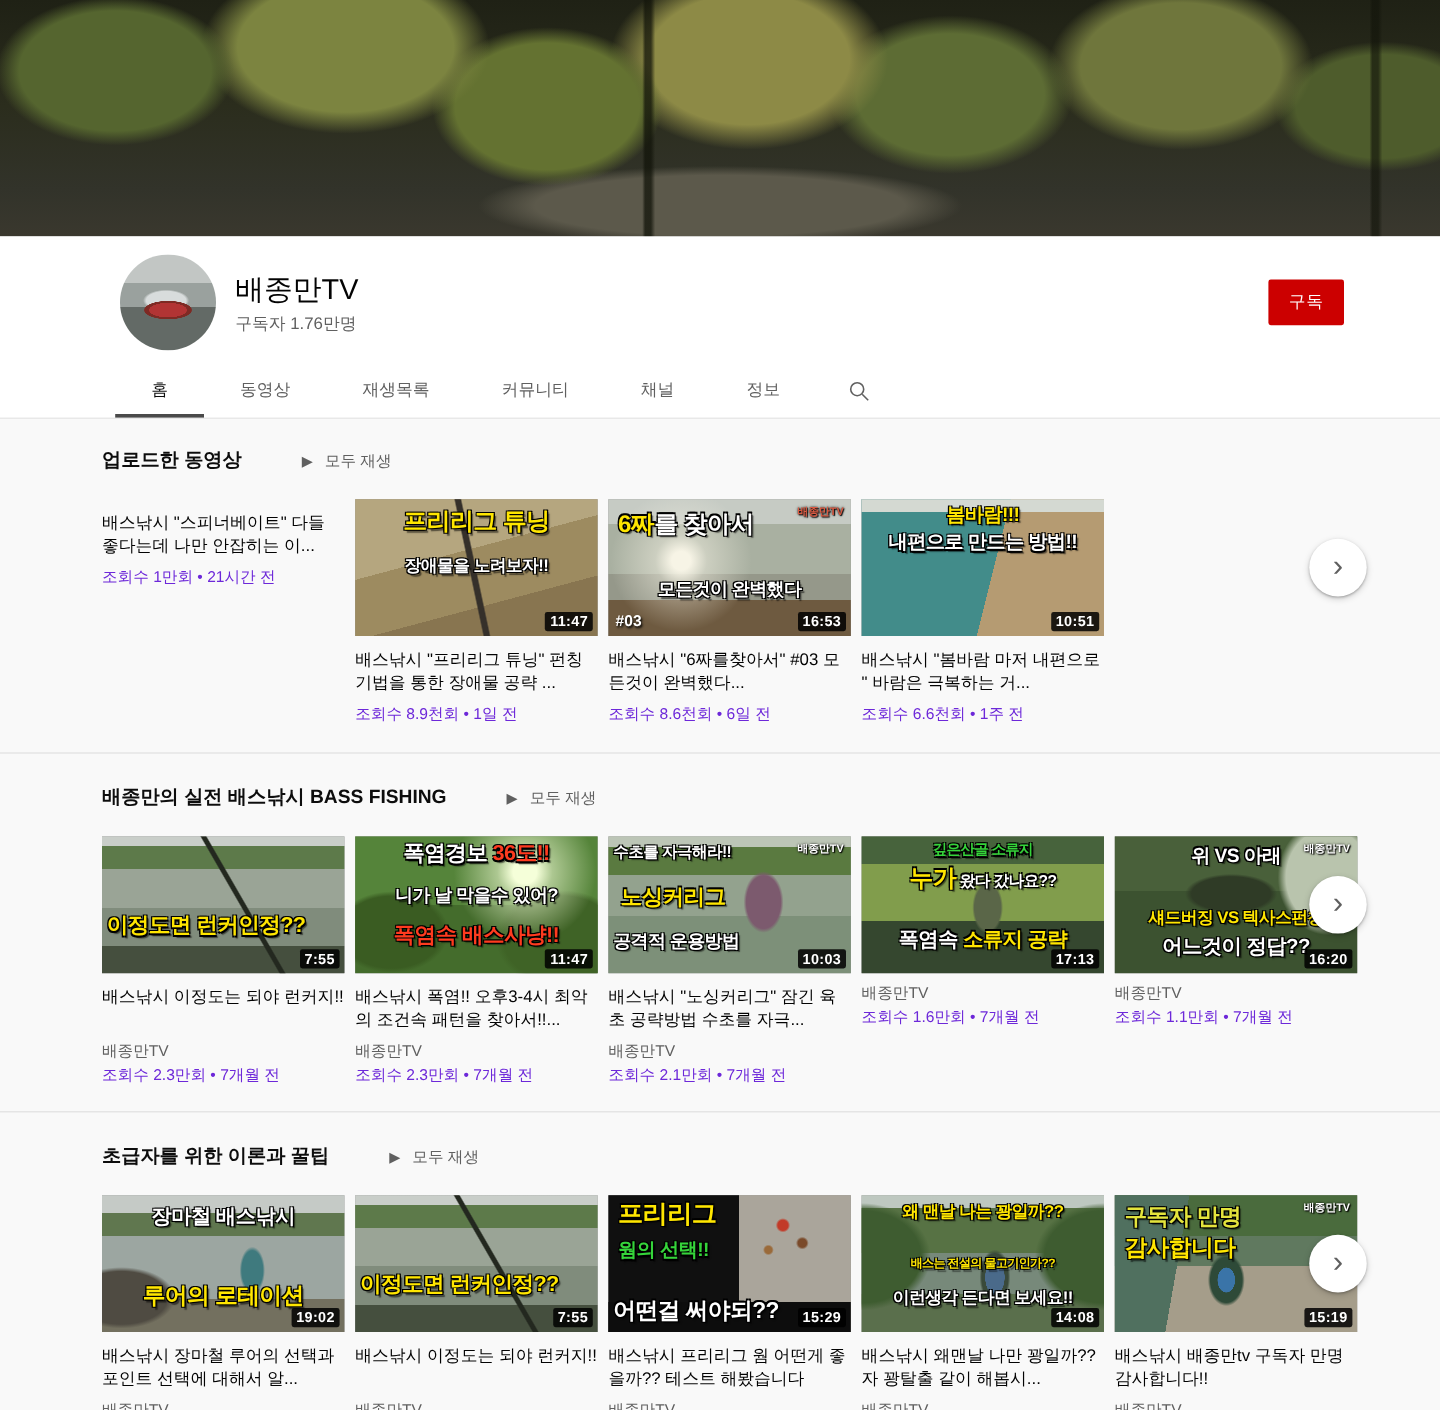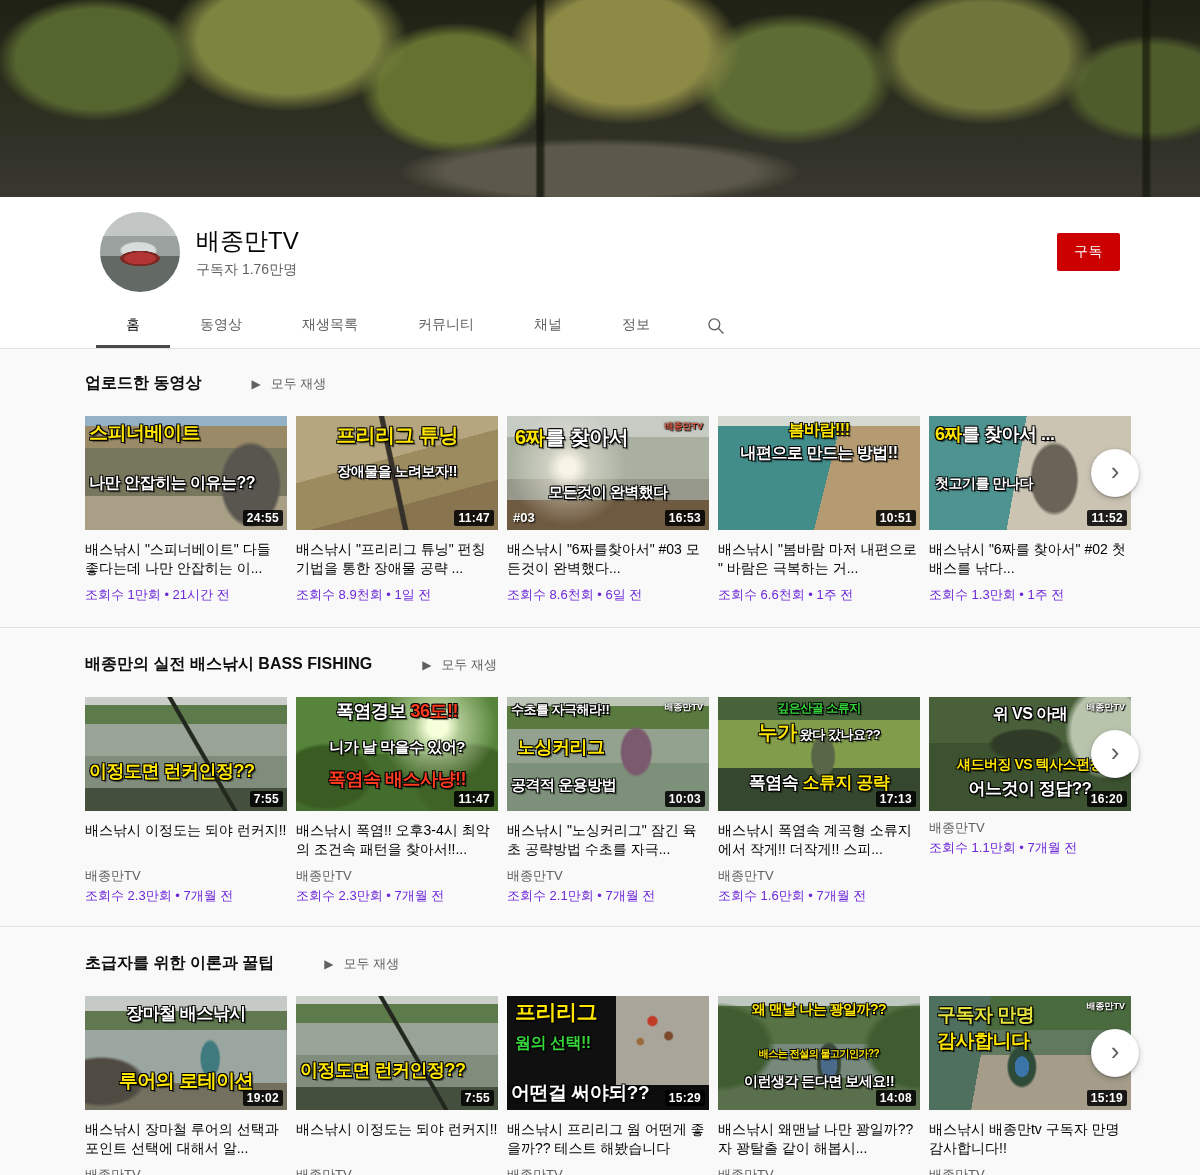--- a/index.html
+++ b/index.html
@@ -169,25 +169,20 @@
   <div class="shead">
     <span class="stitle">업로드한 동영상</span>
     <span class="playall">
       <span class="tri">▶</span>
       <span class="pl">모두 재생</span>
     </span>
   </div>
   <div class="row">
 
     <div class="card nochan">
-      <div class="thumb th-s0v0">
-        <div class="ovl sz19 c-y" style="top:6px;left:4px">스피너베이트</div>
-        <div class="ovl sz16 c-w" style="top:58px;left:4px">나만 안잡히는 이유는??</div>
-        <span class="dur">24:55</span>
-      </div>
       <div class="vtitle">배스낚시 "스피너베이트" 다들 좋다는데 나만 안잡히는 이...</div>
       <div class="vmeta">조회수 1만회 • 21시간 전</div>
     </div>
 
     <div class="card nochan">
       <div class="thumb th-s0v1">
         <div class="ovl sz20 c-y tac" style="top:8px">프리리그 튜닝</div>
         <div class="ovl sz14 c-w tac" style="top:48px">장애물을 노려보자!!</div>
         <span class="dur">11:47</span>
       </div>
@@ -210,29 +205,20 @@
     <div class="card nochan">
       <div class="thumb th-s0v3">
         <div class="ovl sz16 c-y tac" style="top:5px">봄바람!!!</div>
         <div class="ovl sz16 c-w tac" style="top:28px">내편으로 만드는 방법!!</div>
         <span class="dur">10:51</span>
       </div>
       <div class="vtitle">배스낚시 "봄바람 마저 내편으로 " 바람은 극복하는 거...</div>
       <div class="vmeta">조회수 6.6천회 • 1주 전</div>
     </div>
 
-    <div class="card nochan">
-      <div class="thumb th-s0v4">
-        <div class="ovl sz18" style="top:8px;left:6px"><span class="c-y">6짜</span><span class="c-w">를 찾아서 ...</span></div>
-        <div class="ovl sz14 c-w" style="top:60px;left:6px">첫고기를 만나다</div>
-        <span class="dur">11:52</span>
-      </div>
-      <div class="vtitle">배스낚시 "6짜를 찾아서" #02 첫배스를 낚다...</div>
-      <div class="vmeta">조회수 1.3만회 • 1주 전</div>
-    </div>
 
     <button class="next-btn">
         <span>›</span>
       </button>
   </div>
 </div>
 
 <div class="section sec2">
   <div class="shead">
     <span class="stitle">배종만의 실전 배스낚시 BASS FISHING</span>
@@ -278,21 +264,20 @@
       <div class="vmeta">조회수 2.1만회 • 7개월 전</div>
     </div>
 
     <div class="card">
       <div class="thumb th-s1v3">
         <div class="ovl sz12 c-g tac" style="top:5px">깊은산골 소류지</div>
         <div class="ovl tac" style="top:24px"><span class="c-y sz20">누가</span><span class="c-w sz13"> 왔다 갔나요??</span></div>
         <div class="ovl tac" style="top:76px"><span class="c-w sz17">폭염속 </span><span class="c-y sz17">소류지 공략</span></div>
         <span class="dur">17:13</span>
       </div>
-      <div class="vtitle">배스낚시 폭염속 계곡형 소류지에서 작게!! 더작게!! 스피...</div>
       <div class="vchan">배종만TV</div>
       <div class="vmeta">조회수 1.6만회 • 7개월 전</div>
     </div>
 
     <div class="card">
       <div class="thumb th-s1v4">
         <span class="wm">배종만TV</span>
         <div class="ovl sz16 c-w tac" style="top:8px">위 VS 아래</div>
         <div class="ovl sz14 c-y tac" style="top:60px">섀드버징 VS 텍사스펀칭</div>
         <div class="ovl sz17 c-w tac" style="top:82px">어느것이 정답??</div>

